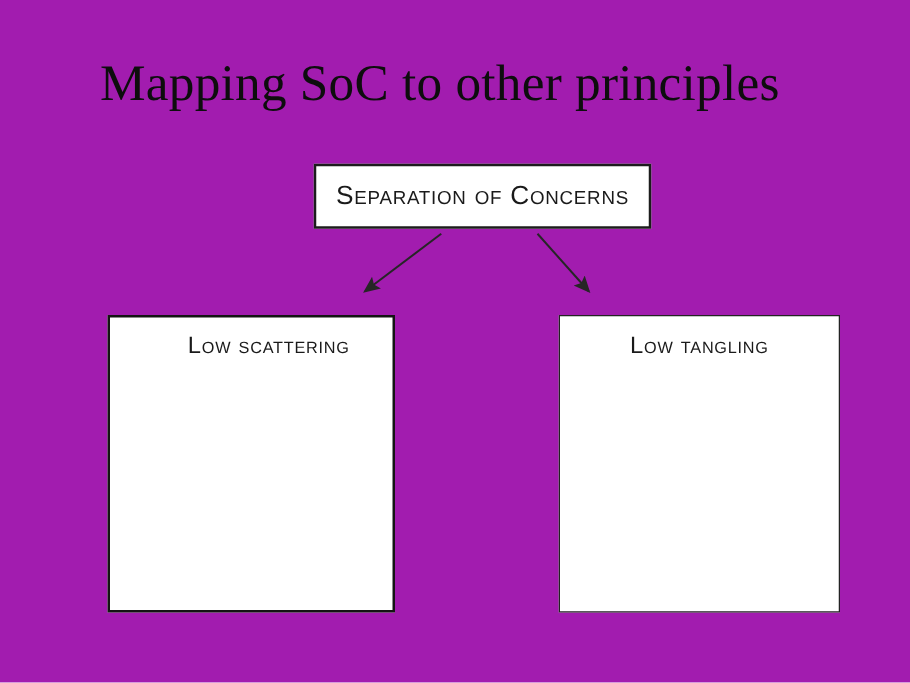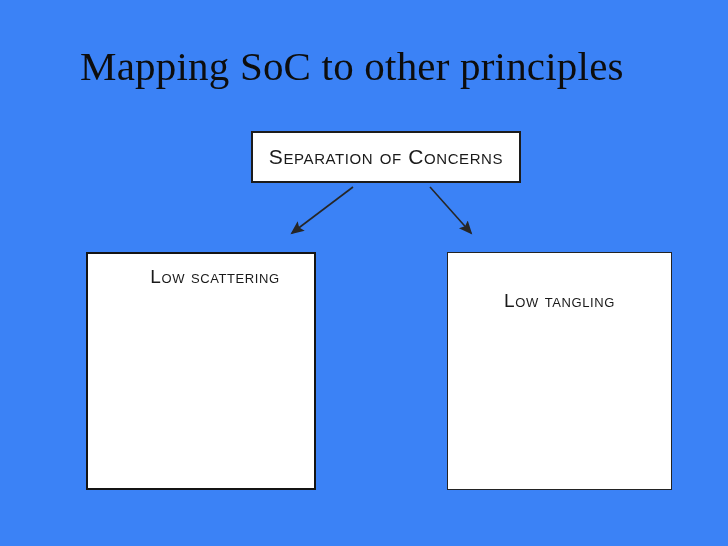--- a/index.html
+++ b/index.html
@@ -5,21 +5,21 @@
 <style>
   html, body {
     margin: 0;
     padding: 0;
     background: #ffffff;
   }
   #slide {
     position: relative;
     width: 728px;
     height: 546px;
-    background: #3b82f6;
+    background: #a21caf;
     overflow: hidden;
     font-family: "Liberation Sans", sans-serif;
     -webkit-font-smoothing: antialiased;
   }
 
   
   #slide-title {
     position: absolute;
     left: 80px;
     top: 42px;
@@ -92,21 +92,20 @@
     height: 238px;
     border: 1.5px solid #232323;
   }
   #box-tangling .node-label {
     position: absolute;
     left: 0;
     right: 0;
     top: 12px;
     font-size: 19px;
     line-height: 24px;
-    margin-top: 24px;
   }
 
   
   #arrow-layer {
     position: absolute;
     left: 0;
     top: 0;
     width: 728px;
     height: 546px;
     pointer-events: none;

